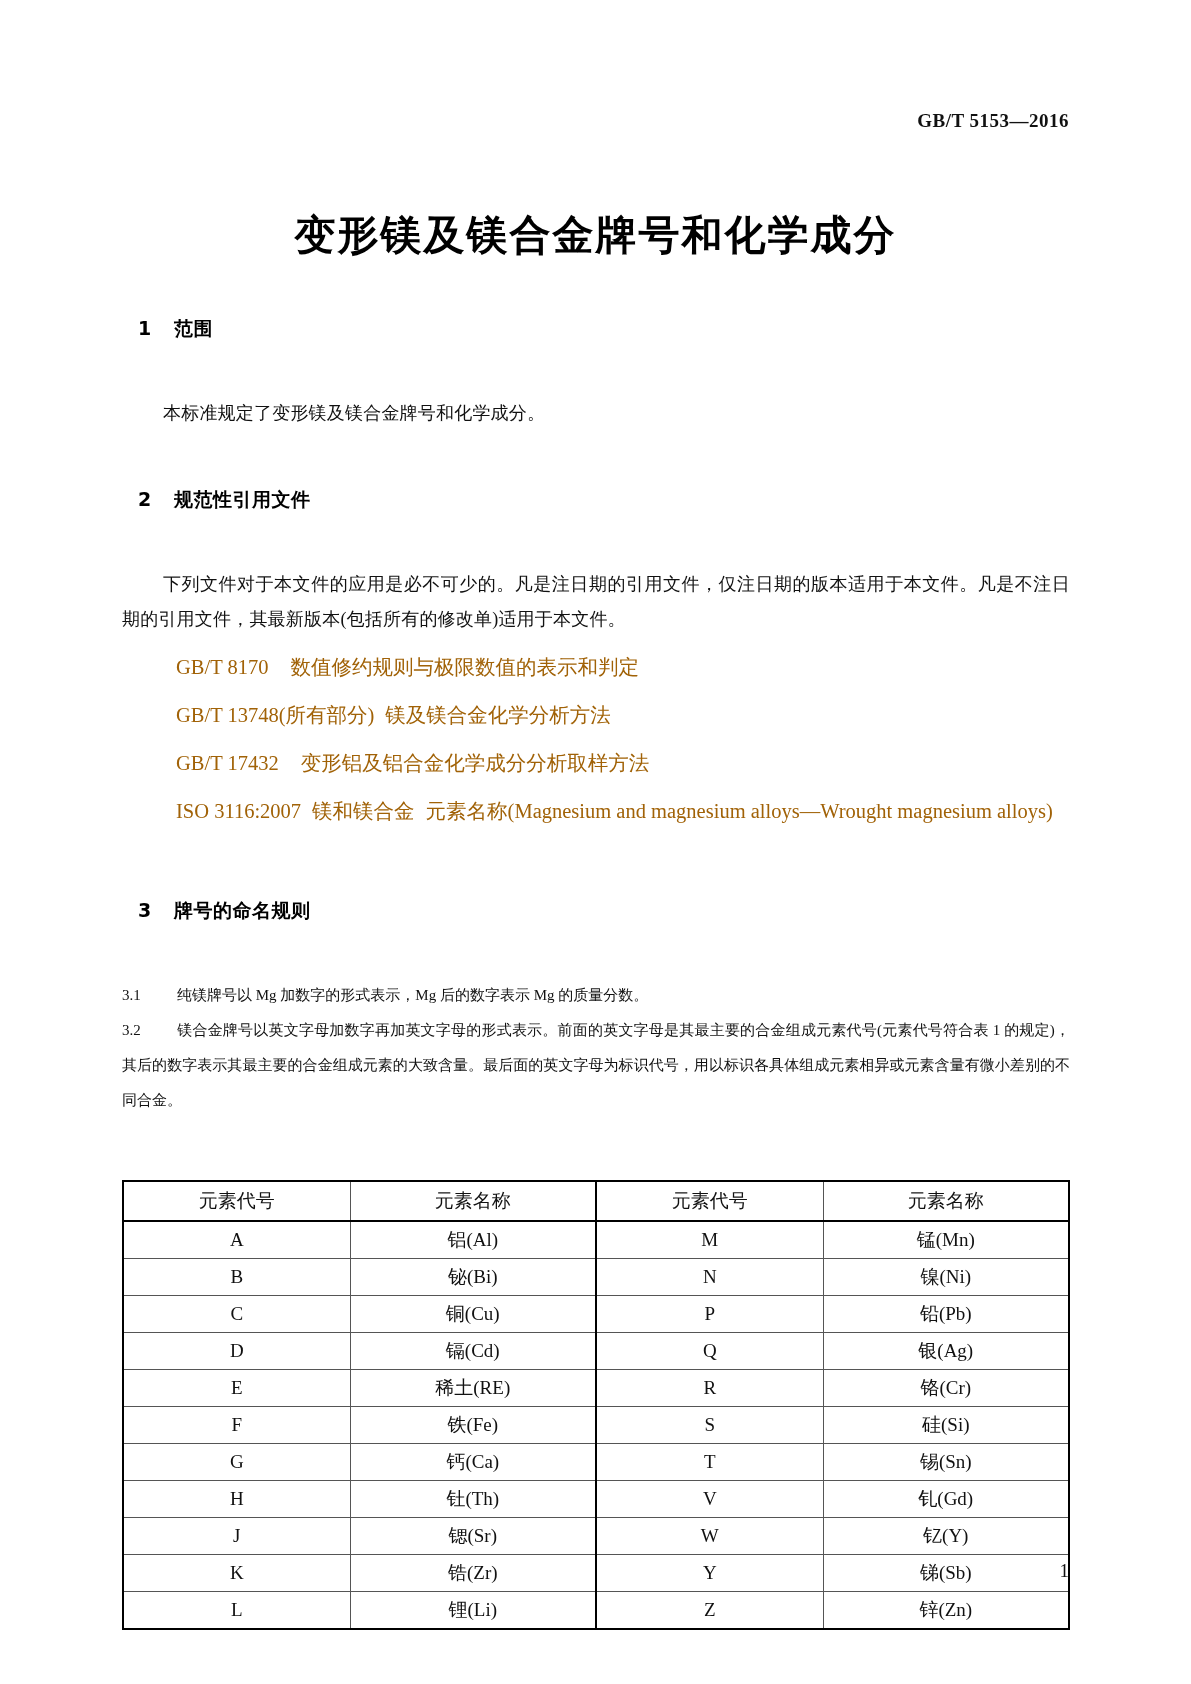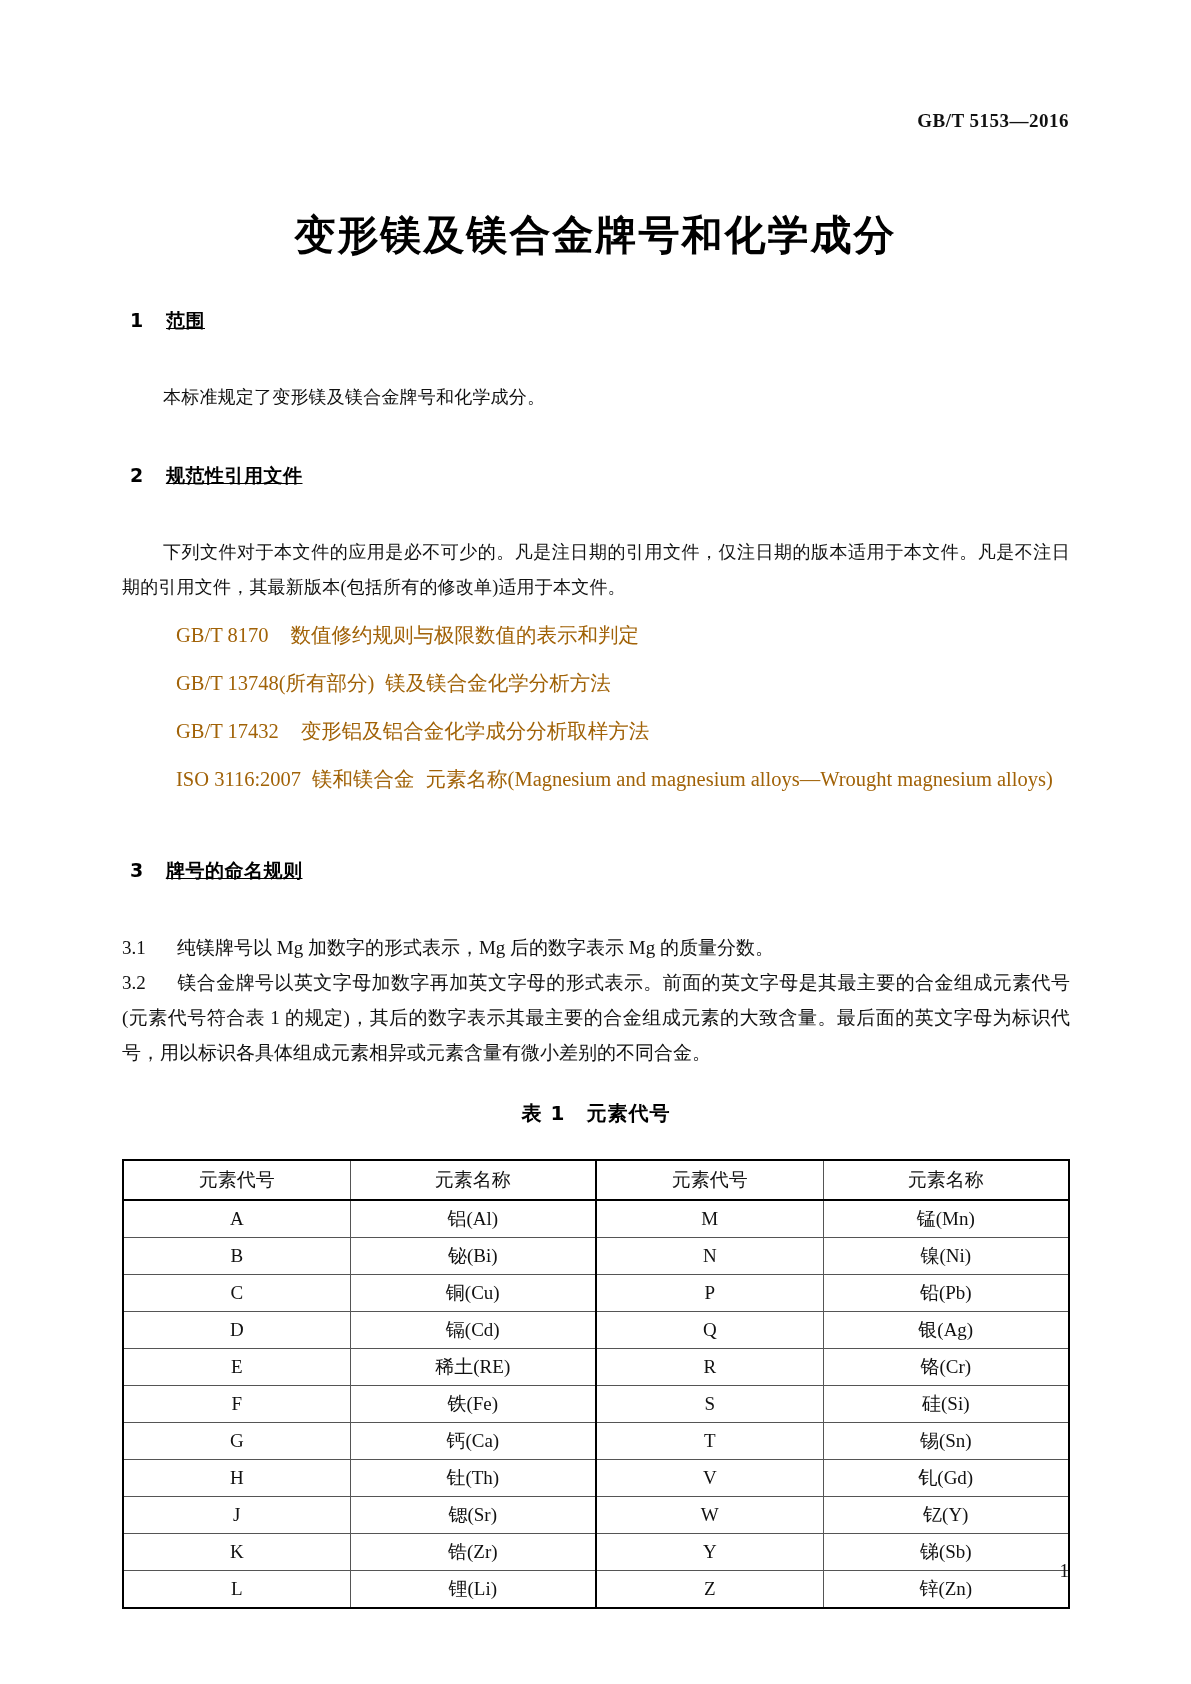--- a/index.html
+++ b/index.html
@@ -55,23 +55,22 @@
     top: 300px;
     left: 122px;
     width: 948px;
   }
 
   h2.section {
     font-family: "DejaVu Sans", "Liberation Sans", sans-serif;
     font-size: 19px;
     font-weight: bold;
     color: #000;
-    margin: 8px;
+    margin: 16px;
     letter-spacing: 0.5px;
-    text-decoration: underline;
   }
   h2.section .num {
     display: inline-block;
     min-width: 36px;
   }
 
   p.para {
     margin: 0;
     font-size: 18px;
     line-height: 35px;
@@ -88,21 +87,21 @@
     font-size: 20.5px;
     line-height: 35px;
     padding-left: 41px;
     color: #a16207;
   }
   p.ref .gap { display: inline-block; width: 22px; }
   p.ref .gap-sm { display: inline-block; width: 11px; }
 
   p.clause {
     margin: 0;
-    font-size: 19px;
+    font-size: 15px;
     line-height: 35px;
     text-align: justify;
     text-justify: inter-ideograph;
     color: #111;
   }
   p.clause .cnum {
     display: inline-block;
     width: 55px;
   }
   .sp-2 { height: 30px; }
@@ -208,21 +207,20 @@
 
     <p class="clause">
       <span class="cnum">3.1</span><span>纯镁牌号以 Mg 加数字的形式表示，Mg 后的数字表示 Mg 的质量分数。</span>
     </p>
     <p class="clause">
       <span class="cnum">3.2</span><span>镁合金牌号以英文字母加数字再加英文字母的形式表示。前面的英文字母是其最主要的合金组成元素代号(元素代号符合表 1 的规定)，其后的数字表示其最主要的合金组成元素的大致含量。最后面的英文字母为标识代号，用以标识各具体组成元素相异或元素含量有微小差别的不同合金。</span>
     </p>
 
     <div class="sp-2"></div>
 
-    <p class="table-caption">表 1　元素代号</p>
 
     <table class="elem">
       <colgroup>
         <col class="col-code">
           <col class="col-name">
           <col class="col-code">
           <col class="col-name">
       </colgroup>
       <thead>
         <tr>

